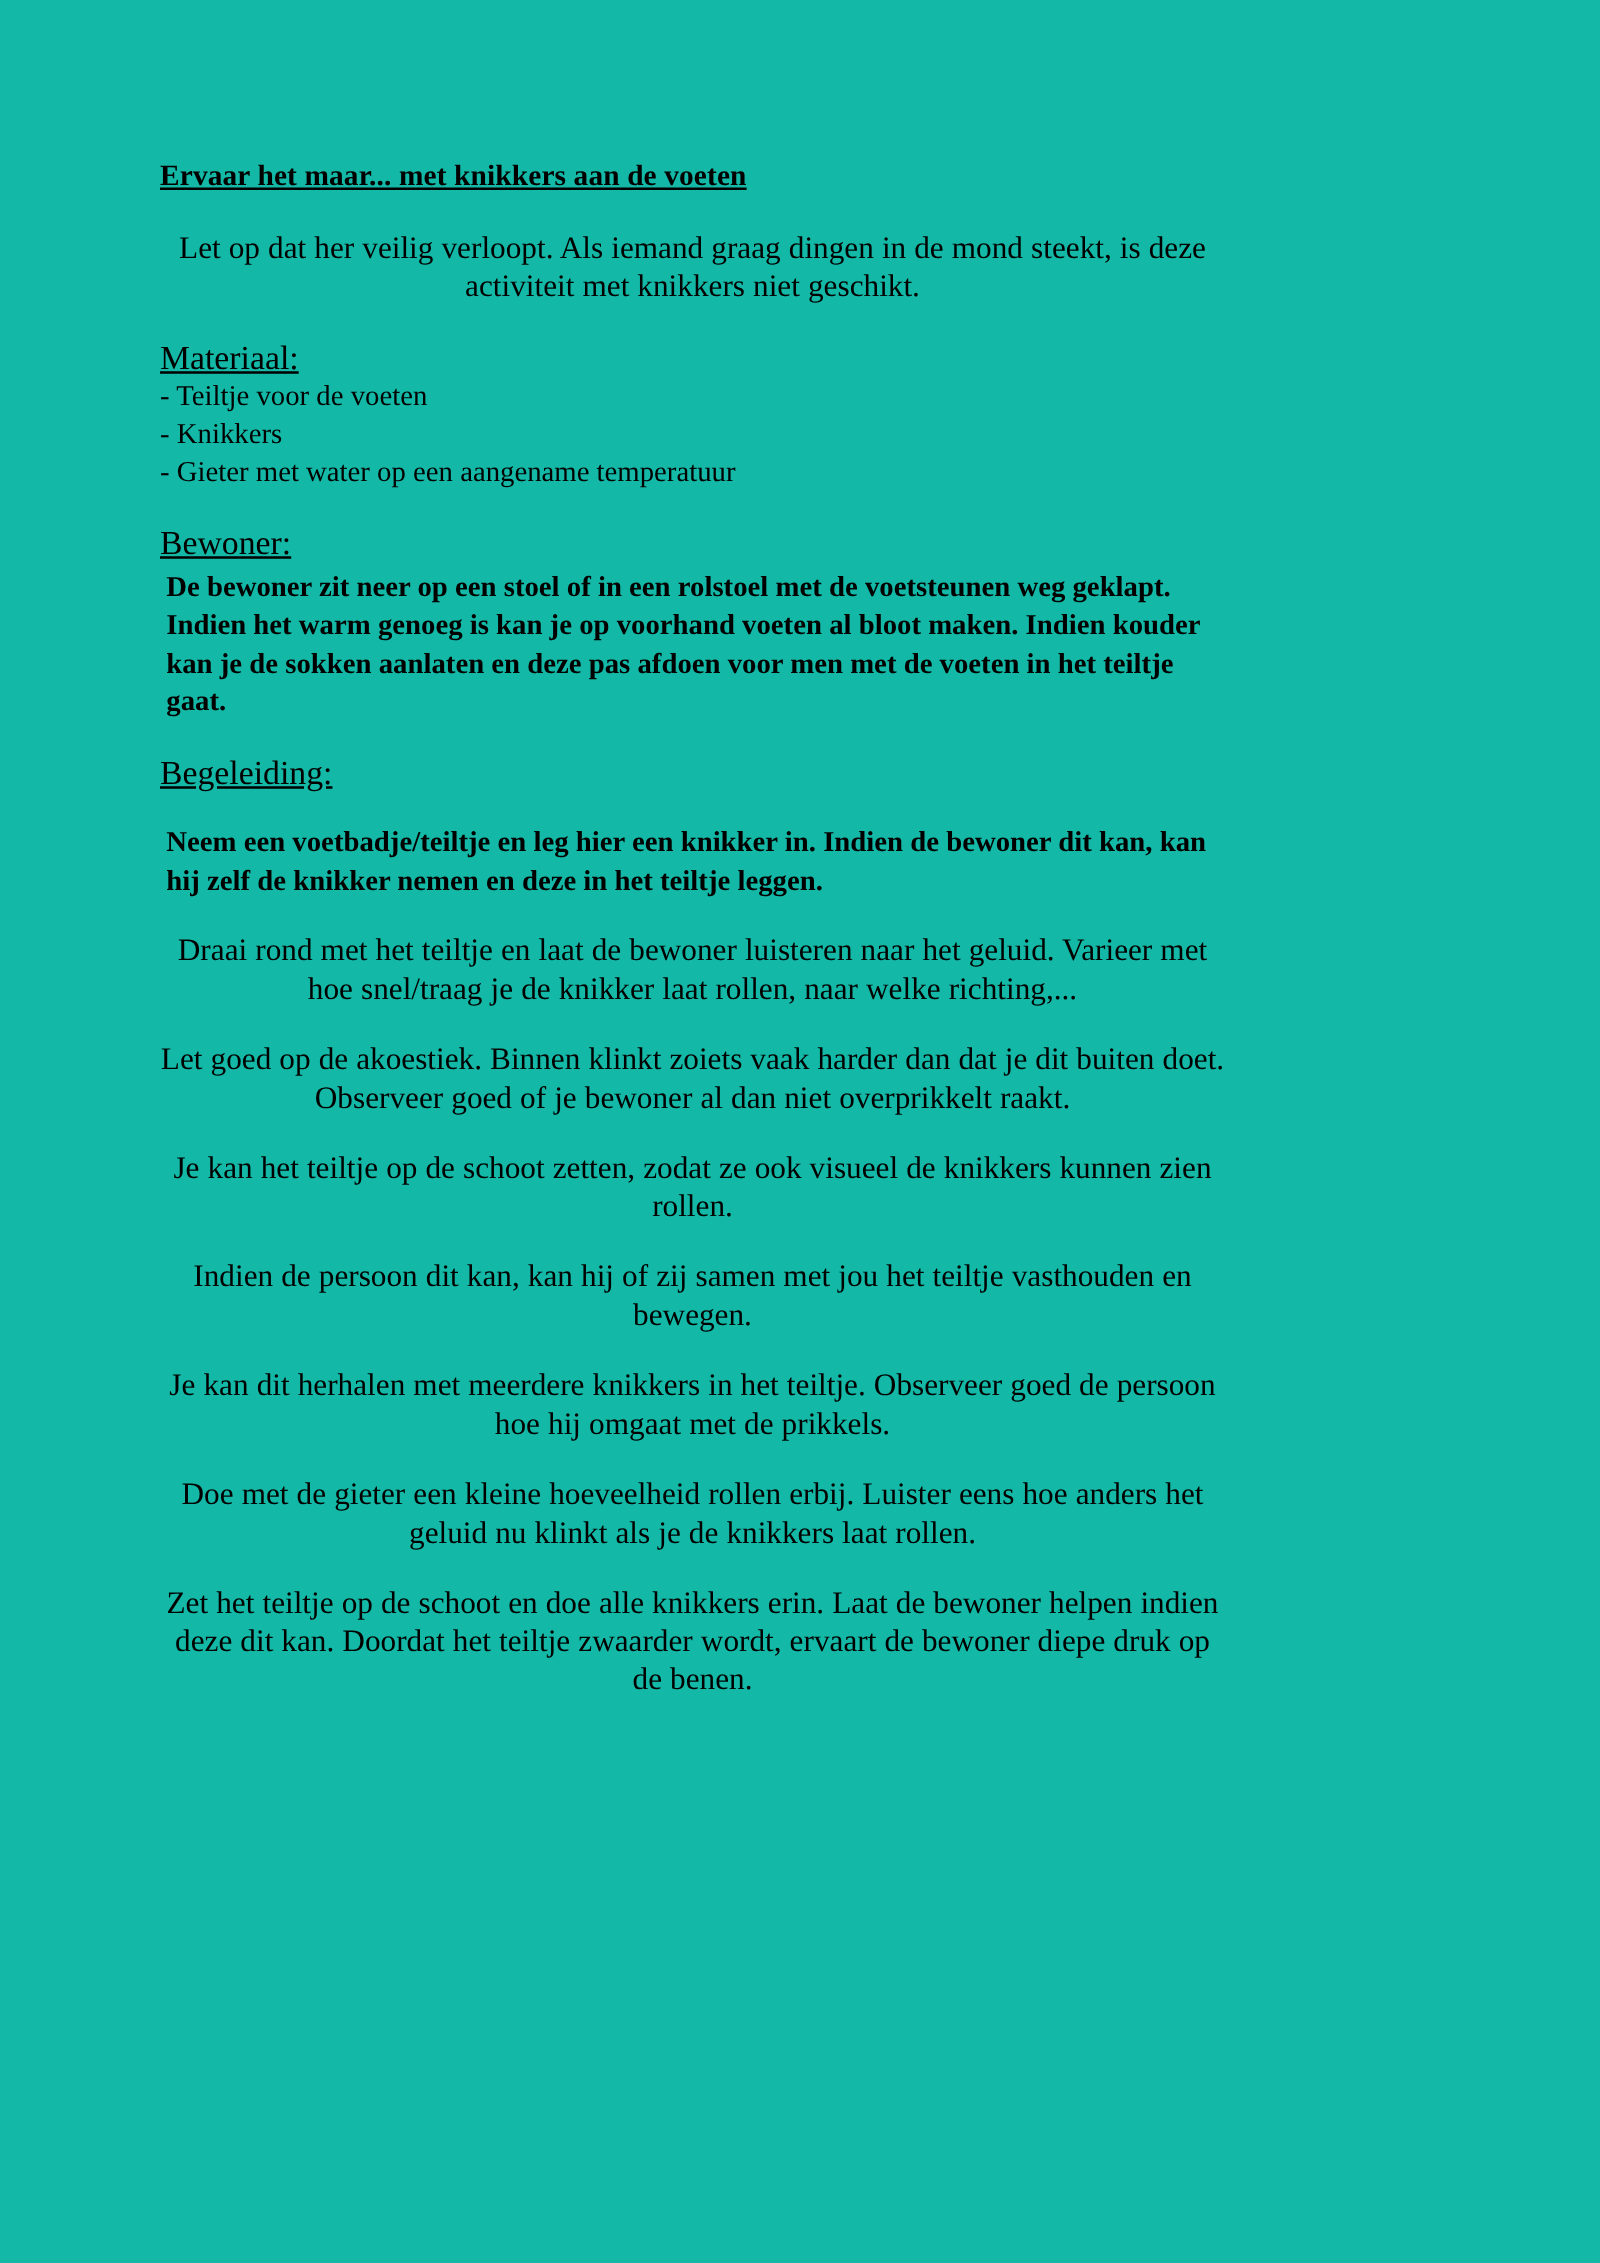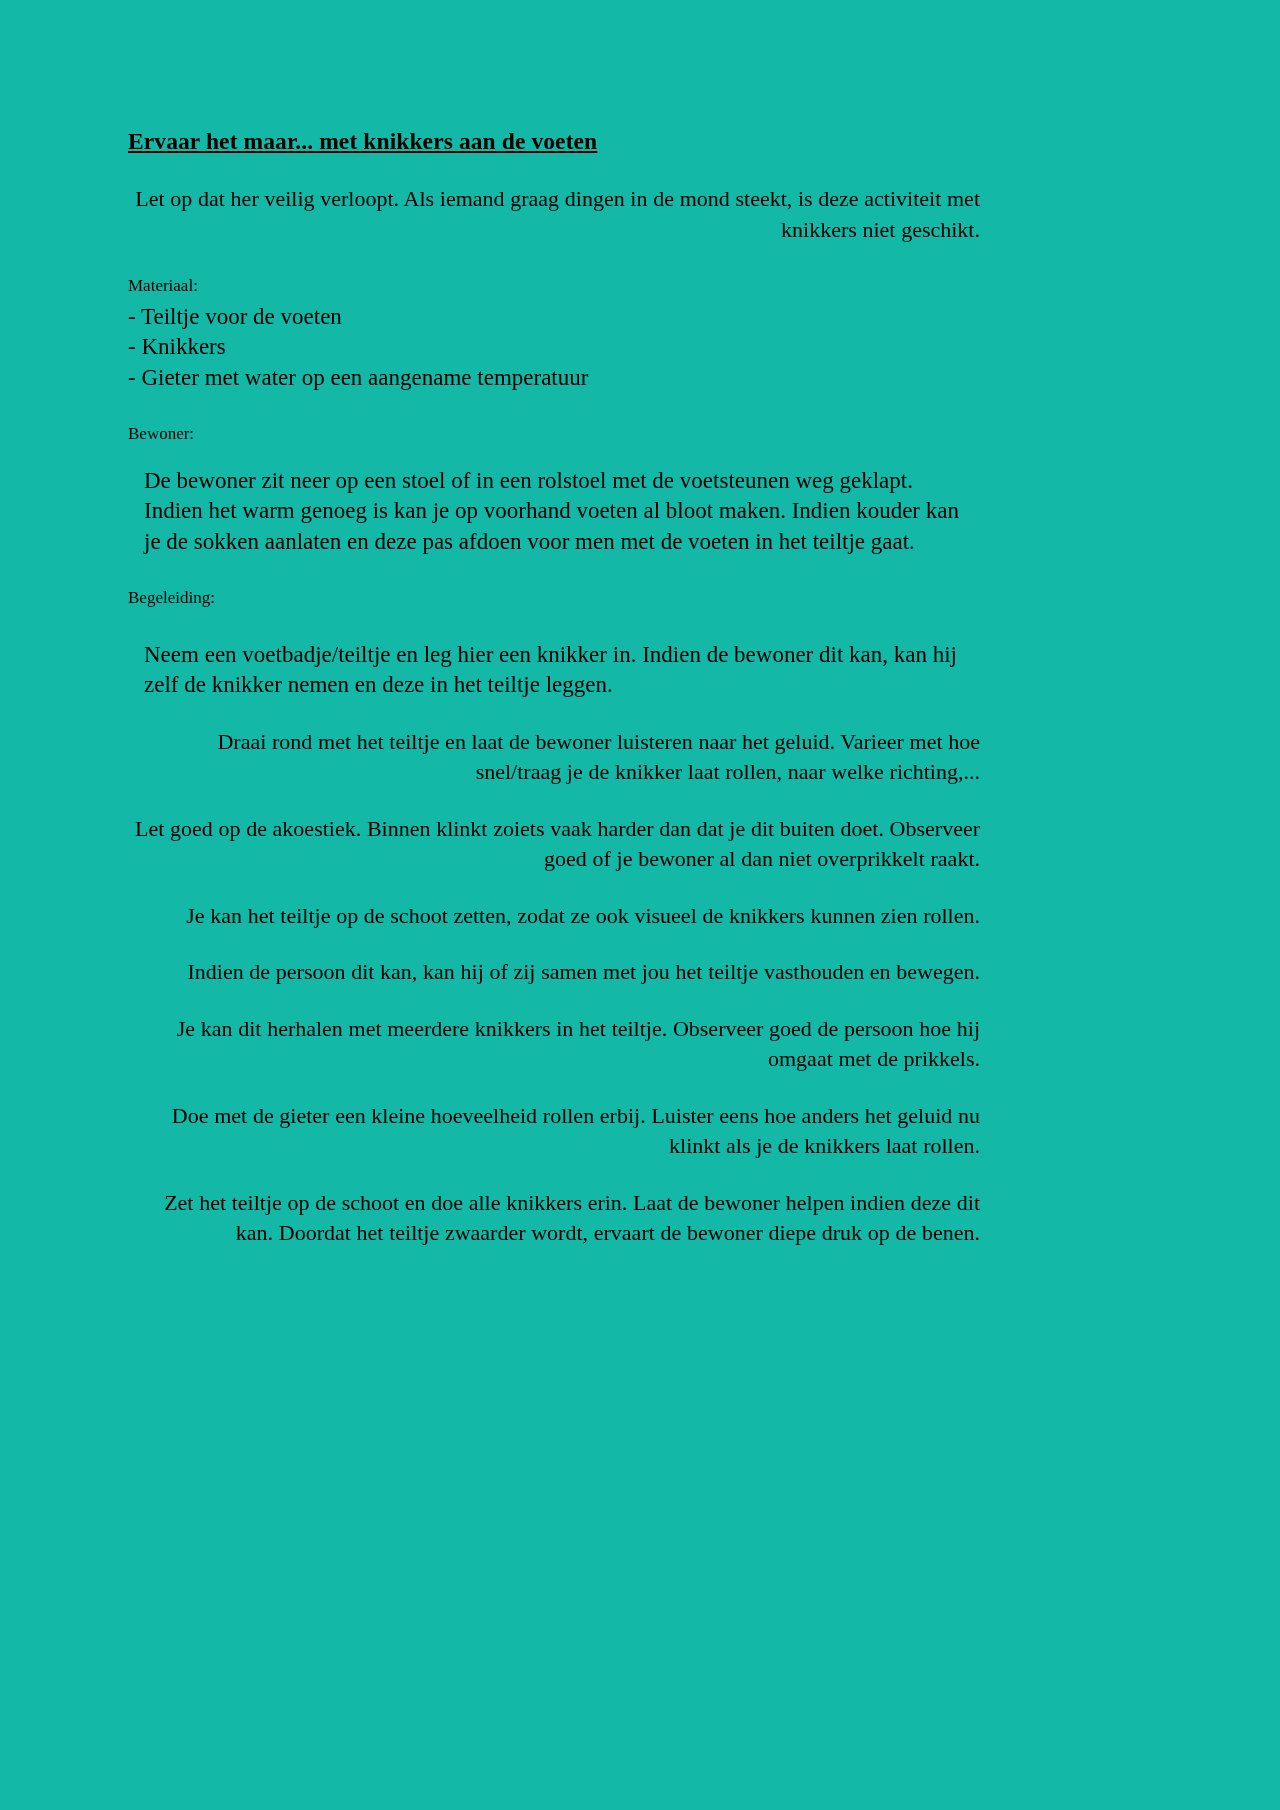--- a/index.html
+++ b/index.html
@@ -30,46 +30,48 @@
     font-size: 23.5px;
     font-weight: bold;
     line-height: 30px;
     text-decoration: underline;
     text-underline-offset: 2px;
     letter-spacing: 0.1px;
     margin: 0 0 28px 0;
     white-space: nowrap;
   }
   .para {
-    font-size: 22px;
+    font-size: 25px;
     line-height: 30.5px;
     margin: 0 0 26px 0;
-    text-align: right;
+    text-align: center;
     word-spacing: 0.2px;
   }
   .section-head {
-    font-size: 17px;
+    font-size: 27px;
     line-height: 30.5px;
     margin: 0;
+    text-decoration: underline;
     text-underline-offset: 2px;
     display: block;
   }
   .block {
     margin: 0 0 26px 0;
   }
   .listline {
     font-size: 23px;
     line-height: 30.5px;
     margin: 0;
     white-space: nowrap;
   }
   .body-line {
     font-size: 23px;
     line-height: 30.5px;
-    margin: 16px;
+    margin: 5px;
+    font-weight: bold;
   }
 </style>
 </head>
 <body>
 
 <div class="page">
   <div class="content">
 
     <h1 class="doc-title">Ervaar het maar... met knikkers aan de voeten</h1>
 

